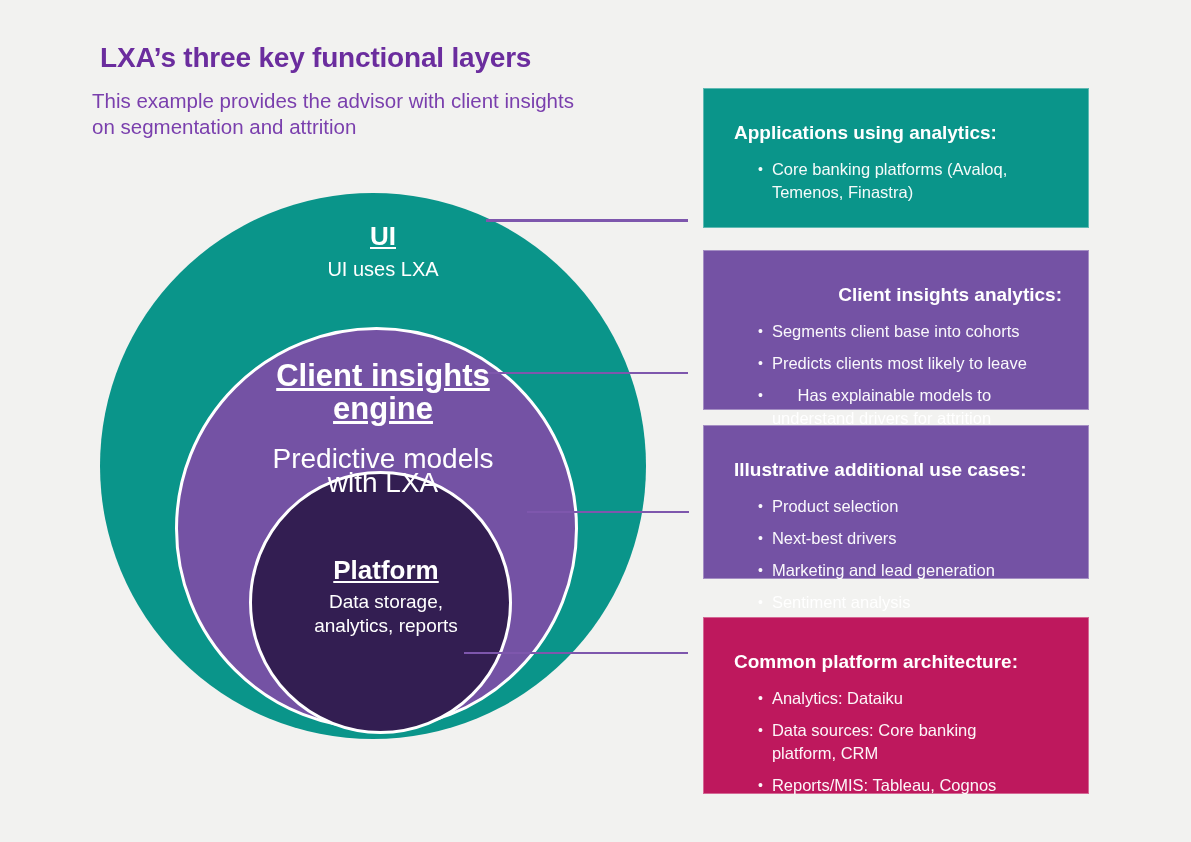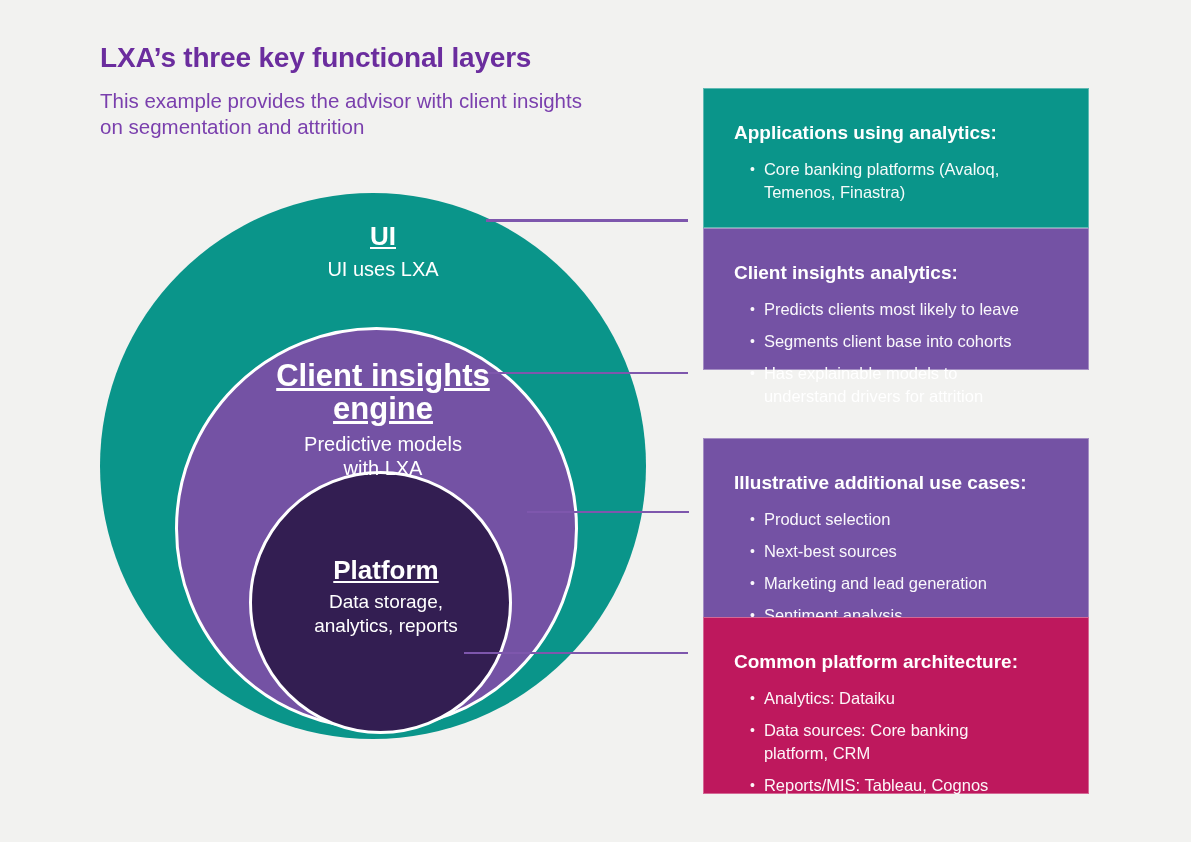--- a/index.html
+++ b/index.html
@@ -18,21 +18,21 @@
   .page-title {
     position: absolute;
     left: 100px; top: 42px;
     font-size: 28px;
     font-weight: 700;
     letter-spacing: -0.2px;
     color: #6b2d9e;
   }
   .page-subtitle {
     position: absolute;
-    left: 100px; top: 88px;
+    left: 92px; top: 88px;
     font-size: 20.5px;
     line-height: 26px;
     color: #7a3fad;
     white-space: pre-line;
   }
 
   
   .circle { position: absolute; border-radius: 50%; box-sizing: border-box; }
   .circle-outer  { left: 100px; top: 193px; width: 546px; height: 546px; }
   .circle-middle { left: 175px; top: 327px; width: 403px; height: 403px; border: 3px solid #ffffff; }
@@ -41,21 +41,21 @@
   .circle-label { position: absolute; text-align: center; color: #ffffff; z-index: 6; }
   .circle-label .c-title { font-weight: 700; white-space: pre-line; text-decoration: underline; }
   .circle-label .c-sub   { white-space: pre-line; }
 
   .label-ui { left: 233px; top: 222px; width: 300px; }
   .label-ui .c-title { font-size: 26px; line-height: 28px; }
   .label-ui .c-sub   { font-size: 20px; line-height: 25px; margin-top: 7px; text-align: center; }
 
   .label-ci { left: 233px; top: 359px; width: 300px; }
   .label-ci .c-title { font-size: 31px; line-height: 33px; }
-  .label-ci .c-sub   { font-size: 20px; line-height: 24px; margin-top: 7px; }
+  .label-ci .c-sub   { font-size: 28px; line-height: 24px; margin-top: 22px; }
 
   .label-platform { left: 236px; top: 556px; width: 300px; }
   .label-platform .c-title { font-size: 26px; line-height: 28px; }
   .label-platform .c-sub   { font-size: 19px; line-height: 24px; margin-top: 6px; }
 
   
   .connector { position: absolute; z-index: 5; }
   .connector-1 { left: 486px; top: 219px; width: 202px; height: 3px; }
   .connector-2 { left: 477px; top: 372px; width: 211px; height: 2px; }
   .connector-3 { left: 527px; top: 511px; width: 162px; height: 2px; }
@@ -65,32 +65,32 @@
   .panel {
     position: absolute;
     left: 703px;
     width: 386px;
     box-sizing: border-box;
     padding: 24px 26px 18px 30px;
     color: #ffffff;
     border: 1px solid rgba(255,255,255,0.35);
   }
   .panel-1 { top: 88px;  height: 140px; }
-  .panel-2 { top: 228px; height: 142px; }
-  .panel-3 { top: 438px; height: 186px; }
+  .panel-2 { top: 250px; height: 160px; text-align: right; }
+  .panel-3 { top: 425px; height: 154px; }
   .panel-4 { top: 617px; height: 177px; }
 
   .panel-heading {
     font-size: 19px;
     font-weight: 700;
     margin: 9px 0 14px 0;
   }
   .panel-list {
     list-style: none;
-    margin: 4px;
+    margin: 12px;
     padding: 0 0 0 12px;
   }
   .panel-list li {
     display: flex;
     margin-bottom: 9px;
     font-size: 16.5px;
     line-height: 23px;
     color: rgba(255,255,255,0.96);
   }
   .panel-list li::before {
@@ -144,40 +144,40 @@
         <span class="bullet-text">Core banking platforms (Avaloq,
 Temenos, Finastra)</span>
       </li>
     </ul>
   </div>
 
   <div class="panel panel-2" style="background: rgb(116, 82, 164);">
     <div class="panel-heading">Client insights analytics:</div>
     <ul class="panel-list">
       <li>
+        <span class="bullet-text">Segments client base into cohorts</span>
+      </li>
+      <li>
         <span class="bullet-text">Predicts clients most likely to leave</span>
-      </li>
-      <li>
-        <span class="bullet-text">Segments client base into cohorts</span>
       </li>
       <li>
         <span class="bullet-text">Has explainable models to
 understand drivers for attrition</span>
       </li>
     </ul>
   </div>
 
   <div class="panel panel-3" style="background: rgb(116, 82, 164);">
     <div class="panel-heading">Illustrative additional use cases:</div>
     <ul class="panel-list">
       <li>
         <span class="bullet-text">Product selection</span>
       </li>
       <li>
-        <span class="bullet-text">Next-best sources</span>
+        <span class="bullet-text">Next-best drivers</span>
       </li>
       <li>
         <span class="bullet-text">Marketing and lead generation</span>
       </li>
       <li>
         <span class="bullet-text">Sentiment analysis</span>
       </li>
     </ul>
   </div>
 

